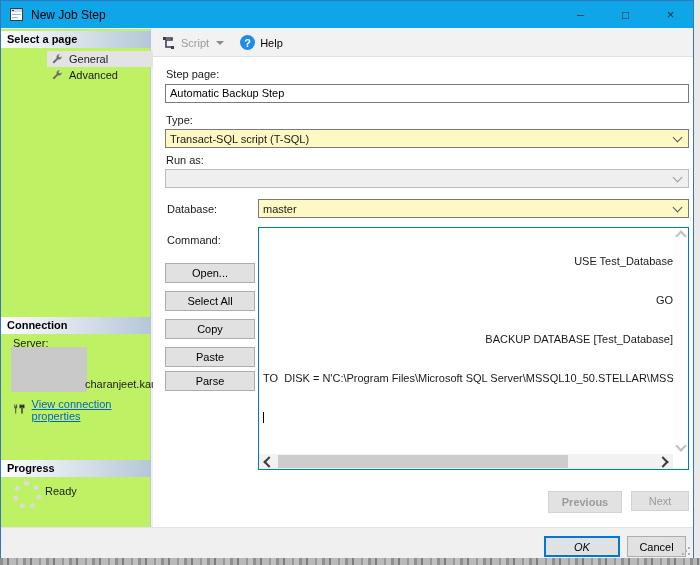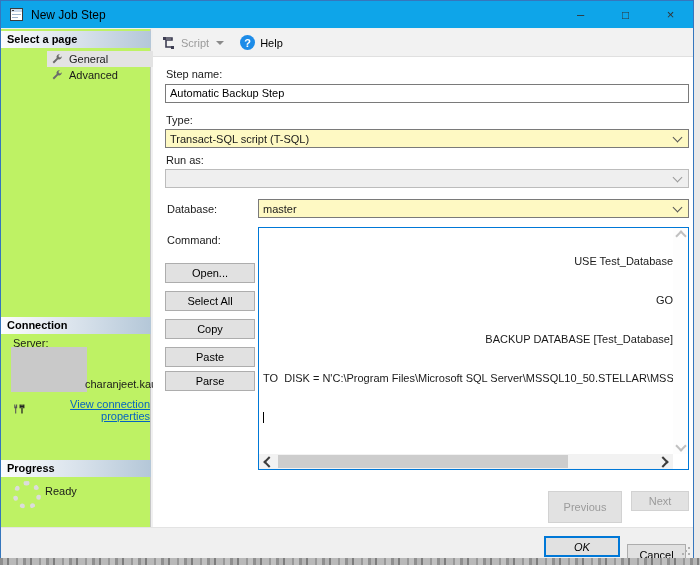--- a/index.html
+++ b/index.html
@@ -38,21 +38,21 @@
   }
   .page-item{
     position:absolute;left:2px;width:140px;height:16px;display:flex;align-items:center;
     padding-left:4px;box-sizing:border-box;cursor:default;margin-left:44px;
   }
   .page-item.selected{background:#e3e3e3;}
   .page-item .wrench{width:12px;height:12px;margin-right:6px;flex:0 0 auto;}
   .srv-label{position:absolute;left:12px;}
   .redacted{position:absolute;left:10px;top:318px;width:76px;height:45px;background:#c9c9c9;}
   .conn-user{position:absolute;left:84px;top:349px;white-space:nowrap;}
-  .conn-link-row{position:absolute;left:12px;top:369px;display:flex;align-items:center;text-align:right;}
+  .conn-link-row{position:absolute;left:12px;top:369px;display:flex;align-items:center;}
   .conn-link{color:#0563c1;text-decoration:underline;margin-left:6px;cursor:pointer;}
   .spinner{
     position:absolute;left:12px;top:452px;width:18px;height:18px;border-radius:50%;
     border:5px dotted #dcdcdc;
   }
   .ready-label{position:absolute;left:44px;top:456px;}
   
   .toolbar{
     position:absolute;left:152px;top:28px;width:540px;height:28px;
     background:#f2f2f2;border-bottom:1px solid #e0e0e0;box-sizing:border-box;
@@ -121,21 +121,21 @@
     display:flex;align-items:center;justify-content:center;font-size:11px;color:#000;cursor:default;
   }
   .btn.disabled{background:#e2e2e2;border-color:#d2d2d2;color:#9b9b9b;}
   .edit-btn{left:12px;width:90px;height:20px;}
   
   .footer{
     position:absolute;left:0;top:526px;width:692px;height:31px;background:#f0f0f0;
     border-top:1px solid #e3e3e3;box-sizing:border-box;
   }
   .btn.ok{left:543px;top:8px;width:76px;height:21px;border:2px solid #0078d7;font-style:italic;}
-  .btn.cancel{left:626px;top:16px;width:59px;height:21px;}
+  .btn.cancel{left:626px;top:8px;width:59px;height:21px;}
   .grip{position:absolute;right:2px;bottom:2px;width:10px;height:10px;
     background:
       radial-gradient(circle at 8px 2px,#b0b0b0 1px,transparent 1.4px),
       radial-gradient(circle at 8px 8px,#b0b0b0 1px,transparent 1.4px),
       radial-gradient(circle at 2px 8px,#b0b0b0 1px,transparent 1.4px),
       radial-gradient(circle at 5px 5px,#b0b0b0 1px,transparent 1.4px);
   }
   
   .taskbar-strip{
     position:absolute;left:0;top:558px;width:700px;height:7px;background:#ababab;
@@ -210,21 +210,21 @@
       <span class="caret-down"></span>
     </div>
     <div class="help-btn">
       <span class="help-circle">?</span>
       <span>Help</span>
     </div>
   </div>
 
   <div class="main">
 
-    <span class="lbl" style="left:13px;top:11px;">Step name:</span>
+    <span class="lbl" style="left:13px;top:11px;">Step page:</span>
     <div class="textbox" style="left:12px;top:27px;width:524px;height:19px;">Automatic Backup Step</div>
 
     <span class="lbl" style="left:13px;top:57px;">Type:</span>
     <div class="combo" style="left:12px;top:72px;width:524px;height:19px;">
       <span class="combo-text">Transact-SQL script (T-SQL)</span>
       <span class="chev"></span>
     </div>
 
     <span class="lbl" style="left:13px;top:97px;">Run as:</span>
     <div class="combo disabled" style="left:12px;top:112px;width:524px;height:19px;">
@@ -258,21 +258,21 @@
         <span class="harrow right"></span>
       </div>
     </div>
 
     <div class="btn edit-btn" style="top:206px;">Open...</div>
     <div class="btn edit-btn" style="top:234px;">Select All</div>
     <div class="btn edit-btn" style="top:262px;">Copy</div>
     <div class="btn edit-btn" style="top:290px;">Paste</div>
     <div class="btn edit-btn" style="top:314px;">Parse</div>
 
-    <div class="btn disabled" style="left:395px;top:434px;width:74px;height:32px;">Previous</div>
+    <div class="btn disabled" style="left:395px;top:434px;width:74px;height:22px;font-weight:bold;">Previous</div>
     <div class="btn disabled" style="left:478px;top:434px;width:58px;height:20px;">Next</div>
   </div>
 
   <div class="footer">
     <div class="btn ok">OK</div>
     <div class="btn cancel">Cancel</div>
     <div class="grip"></div>
   </div>
 
 </div>

